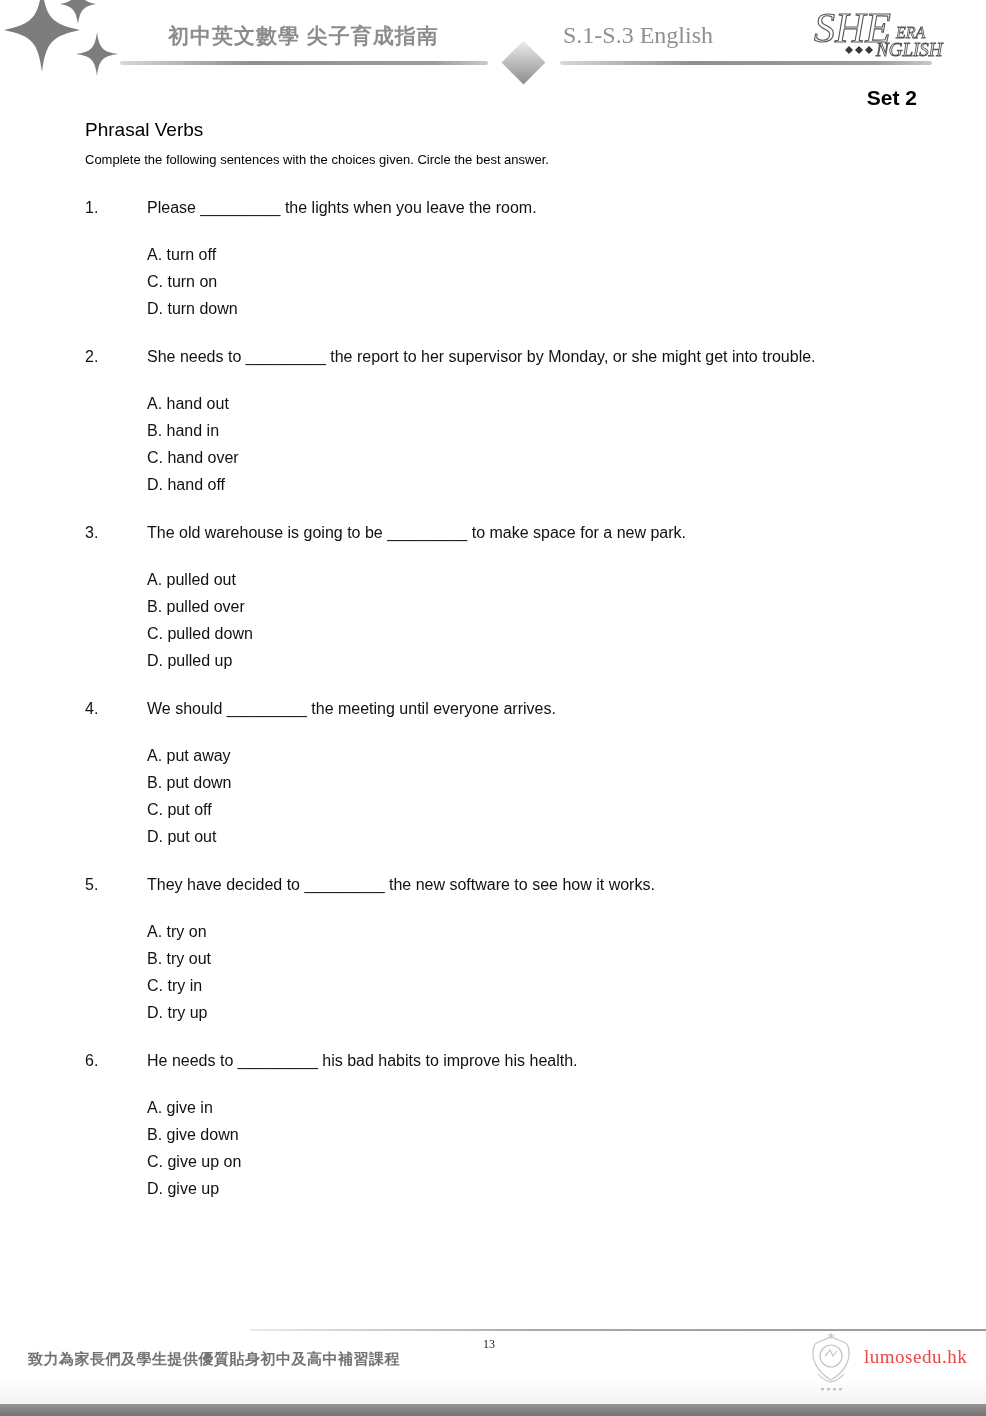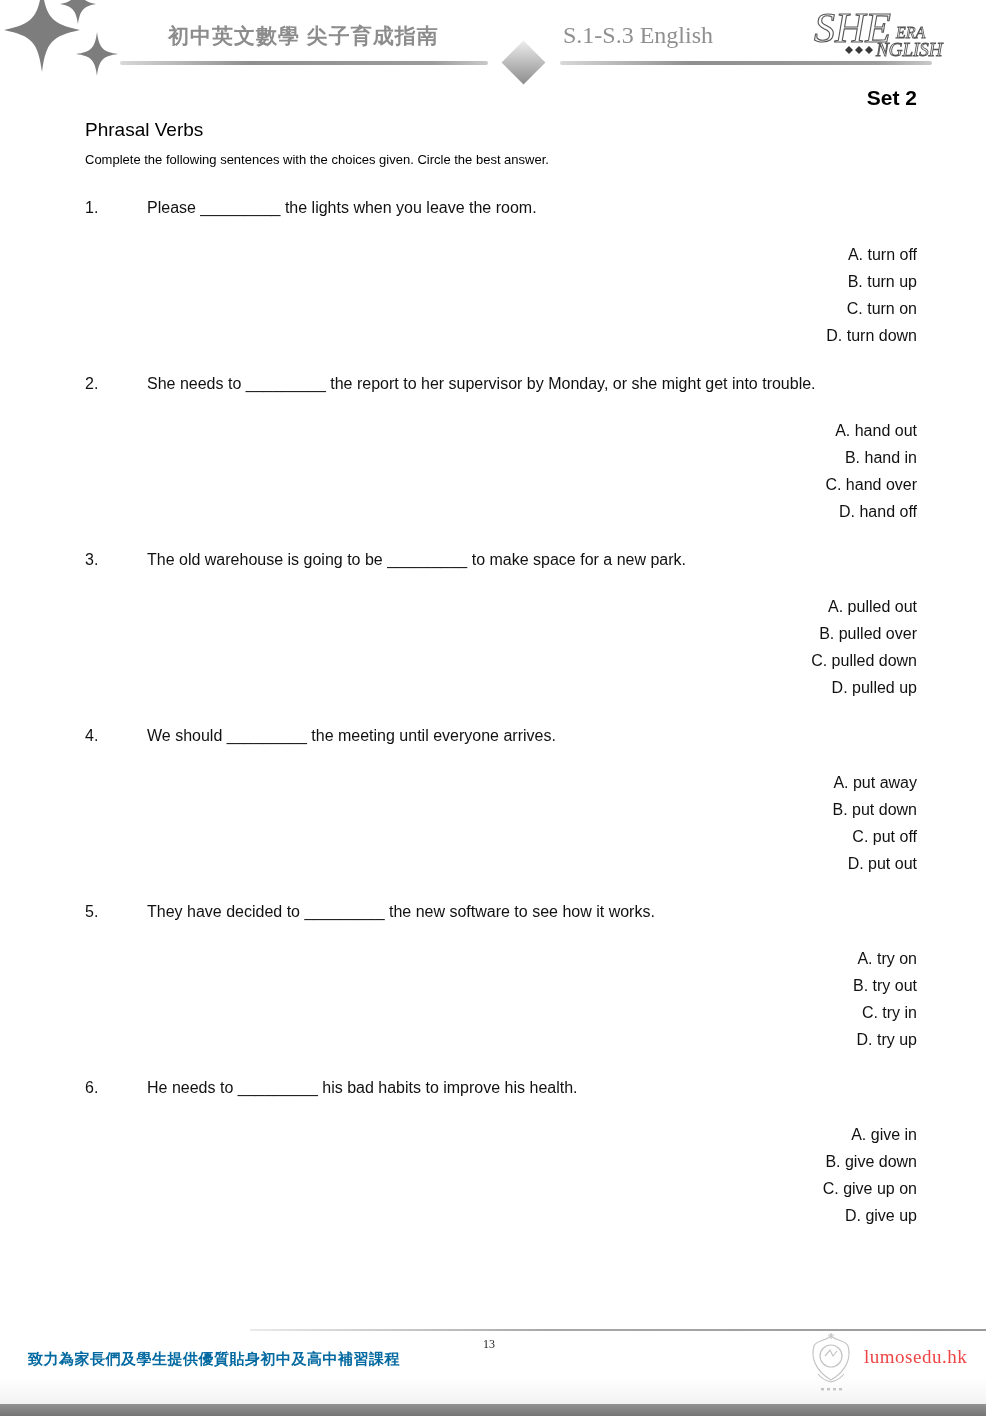--- a/index.html
+++ b/index.html
@@ -36,35 +36,35 @@
 
   
   .content { position:absolute; top:86px; left:85px; width:832px; }
   .set-title { font-size:21px; font-weight:bold; color:#000;text-align:right; }
   .topic-title { font-size:19px; margin-top:9px; color:#000; }
   .instructions { font-size:13px; margin-top:11px; margin-bottom:27px; color:#000; }
 
   .question { margin-bottom:21px; }
   .q-line { font-size:16px; line-height:27px; margin-bottom:20px; }
   .q-num { display:inline-block; width:62px; }
-  .options { margin-left:62px;text-align:right; }
+  .options { margin-left:62px; }
   .option { font-size:16px; line-height:27px; }
 
   
   .footer-divider {
     position:absolute; top:1329px; left:250px; width:736px; height:2px;
     background:linear-gradient(to right,#eaeaea,#a8a8a8 40%,#9a9a9a);
   }
   .page-number {
     position:absolute; top:1337px; left:483px;
     font-family:"Liberation Serif", serif; font-size:12px; color:#222;
   }
   .footer-tagline {
     position:absolute; top:1350px; left:28px;
-    font-size:15px; font-weight:bold; color:#0369a1; letter-spacing:0.5px;
+    font-size:15px; font-weight:bold; color:#737373; letter-spacing:0.5px;
   }
   .footer-strip {
     position:absolute; left:0; bottom:12px; width:100%; height:26px;
     background:linear-gradient(#ffffff,#f3f3f3);
   }
   .crest { position:absolute; top:1332px; left:808px; }
   .footer-brand {
     position:absolute; top:1346px; left:864px;
     font-family:"Liberation Serif", serif; font-size:19px; color:#ef4444;
     letter-spacing:0.5px;
@@ -110,21 +110,20 @@
     <div class="set-title">Set 2</div>
     <div class="topic-title">Phrasal Verbs</div>
     <div class="instructions">Complete the following sentences with the choices given. Circle the best answer.</div>
 
     <div class="question">
       <p class="q-line">
         <span class="q-num">1.</span><span>Please _________ the lights when you leave the room.</span>
       </p>
       <div class="options">
         <div class="option">A. turn off</div>
-        <div class="option">B. turn up</div>
         <div class="option">C. turn on</div>
         <div class="option">D. turn down</div>
       </div>
     </div>
 
     <div class="question">
       <p class="q-line">
         <span class="q-num">2.</span><span>She needs to _________ the report to her supervisor by Monday, or she might get into trouble.</span>
       </p>
       <div class="options">

